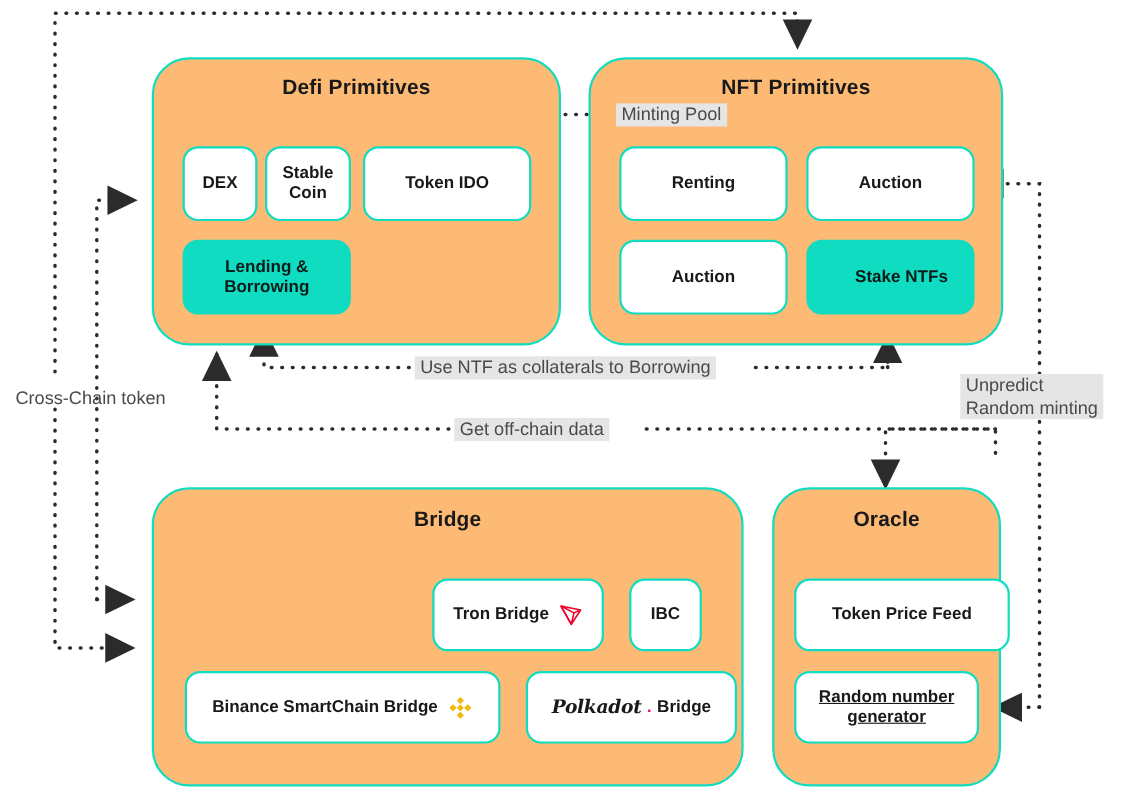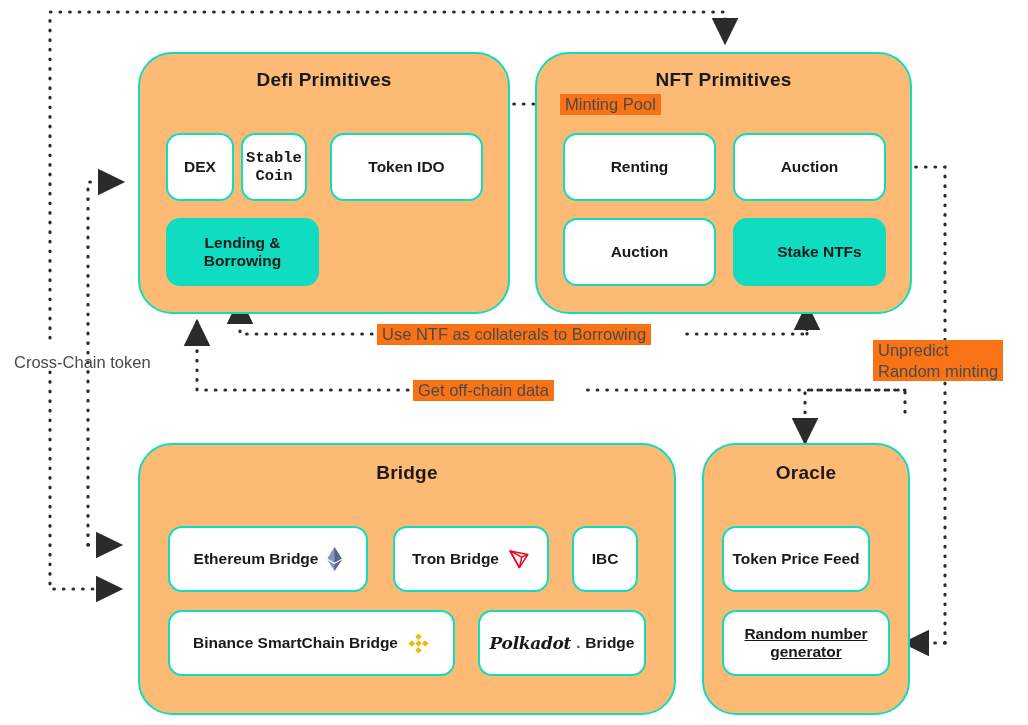--- a/index.html
+++ b/index.html
@@ -11,21 +11,21 @@
          border-radius:34px;background:#fdba74;}
   .panel-title{position:absolute;left:0;right:0;text-align:center;
          font-weight:bold;font-size:19px;color:#191919;letter-spacing:.2px;}
   .box{position:absolute;box-sizing:border-box;border:2.2px solid #0FDCC0;
        border-radius:14px;background:#ffffff;display:flex;align-items:center;
        justify-content:center;text-align:center;font-weight:bold;
        font-size:15.5px;color:#191919;line-height:1.18;padding:2px 4px;}
   .box.filled{background:#0FDCC0;border-color:#0FDCC0;color:#0d1b1a;}
   .box.withicon{gap:9px;}
   .conn-label{position:absolute;font-size:16.5px;color:#4a4a4a;
-       background:#f97316;padding:0 5px;white-space:nowrap;line-height:1.25;}
+       background:#e5e5e5;padding:0 5px;white-space:nowrap;line-height:1.25;}
   .icon{display:inline-block;line-height:0;flex:0 0 auto;}
   .pd-logo{font-family:"DejaVu Serif",serif;font-style:italic;font-weight:bold;
        font-size:17px;color:#191919;letter-spacing:-0.3px;}
   .pd-dot{color:#E6007A;}
 </style>
 </head>
 <body>
 
 <div id="stage">
 
@@ -58,21 +58,21 @@
       <path d="M945,643 L905,643" marker-end="url(#ah)"></path>
     </g>
   </svg>
 
   <div class="panel" style="left:138px;top:52px;width:372px;height:262px;">
     <div class="panel-title" style="top:15px;">Defi Primitives</div>
   </div>
   <div class="box" style="left:166px;top:133px;width:68px;height:68px;">
     <span>DEX</span>
   </div>
-  <div class="box" style="left:241px;top:133px;width:66px;height:68px;white-space:pre-line;font-family:Liberation Mono, monospace;">
+  <div class="box" style="left:241px;top:133px;width:78px;height:68px;white-space:pre-line;">
     <span style="white-space:pre-line;">Stable
 Coin</span>
   </div>
   <div class="box" style="left:330px;top:133px;width:153px;height:68px;">
     <span>Token IDO</span>
   </div>
   <div class="box filled" style="left:166px;top:218px;width:153px;height:68px;">
     <span style="white-space:pre-line;">Lending &amp;
 Borrowing</span>
   </div>
@@ -90,31 +90,20 @@
     <span>Auction</span>
   </div>
   <div class="box filled" style="left:733px;top:218px;width:153px;height:68px;padding-left:24px;">
     <span>Stake NTFs</span>
   </div>
 
   <div class="panel" style="left:138px;top:443px;width:538px;height:272px;">
     <div class="panel-title" style="top:17px;">Bridge</div>
   </div>
 
-  <div class="box withicon" style="left:168px;top:526px;width:200px;height:66px;">
-    <span>Ethereum Bridge</span>
-    <span class="icon">
-      <svg width="15" height="24" viewBox="0 0 15 24">
-        <path d="M7.5 0 L14.7 11.6 L7.5 15.8 L0.3 11.6 Z" fill="#8A93C0"></path>
-        <path d="M7.5 0 L7.5 15.8 L14.7 11.6 Z" fill="#5B6490"></path>
-        <path d="M7.5 17.3 L14.7 13.1 L7.5 24 L0.3 13.1 Z" fill="#8A93C0"></path>
-        <path d="M7.5 17.3 L7.5 24 L14.7 13.1 Z" fill="#5B6490"></path>
-      </svg>
-    </span>
-  </div>
 
   <div class="box withicon" style="left:393px;top:526px;width:156px;height:66px;">
     <span>Tron Bridge</span>
     <span class="icon">
       <svg width="22" height="22" viewBox="0 0 24 24">
         <g fill="none" stroke="#EF0027" stroke-width="1.6" stroke-linejoin="round">
           <path d="M2.2 3.2 L21.6 7.1 L12.4 21.4 Z"></path>
           <path d="M2.2 3.2 L12.4 21.4"></path>
           <path d="M2.2 3.2 L15.0 10.0 L21.6 7.1"></path>
           <path d="M15.0 10.0 L12.4 21.4"></path>
@@ -135,30 +124,30 @@
           <path d="M12 1.6 L15.4 5 L12 8.4 L8.6 5 Z"></path>
           <path d="M12 15.6 L15.4 19 L12 22.4 L8.6 19 Z"></path>
           <path d="M5 8.6 L8.4 12 L5 15.4 L1.6 12 Z"></path>
           <path d="M19 8.6 L22.4 12 L19 15.4 L15.6 12 Z"></path>
           <path d="M12 8.7 L15.3 12 L12 15.3 L8.7 12 Z"></path>
         </g>
       </svg>
     </span>
   </div>
 
-  <div class="box withicon" style="left:478px;top:610px;width:168px;height:66px;gap:5px;">
+  <div class="box withicon" style="left:478px;top:610px;width:192px;height:66px;gap:5px;">
     <span class="pd-logo">Polkadot</span>
     <span class="pd-dot" style="font-size:15px;line-height:0;">.</span>
     <span>Bridge</span>
   </div>
 
   <div class="panel" style="left:702px;top:443px;width:208px;height:272px;">
     <div class="panel-title" style="top:17px;">Oracle</div>
   </div>
-  <div class="box" style="left:722px;top:526px;width:148px;height:66px;">
+  <div class="box" style="left:722px;top:526px;width:196px;height:66px;">
     <span>Token Price Feed</span>
   </div>
   <div class="box" style="left:722px;top:610px;width:168px;height:66px;">
     <span style="white-space:pre-line;text-decoration:underline;">Random number
 generator</span>
   </div>
 
   <div class="conn-label" style="left:560px;top:94px;">Minting Pool</div>
 
   <div class="conn-label" style="left:9px;top:352px;background:transparent;">Cross-Chain token</div>

